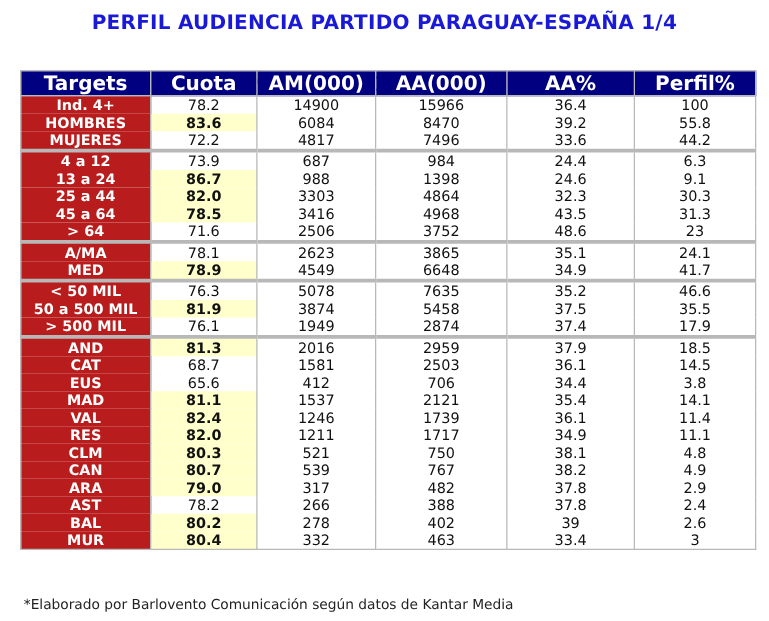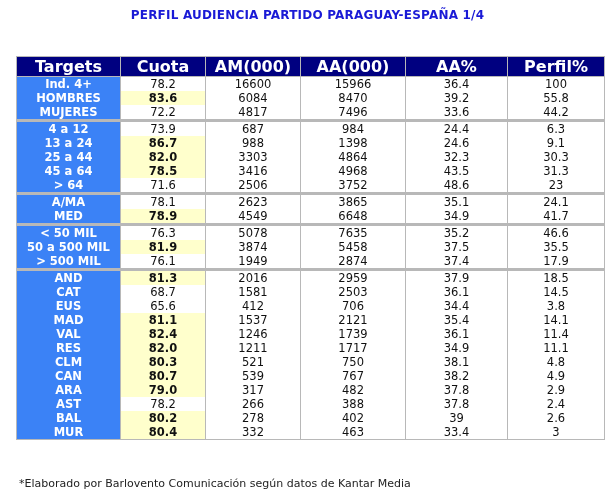--- a/index.html
+++ b/index.html
@@ -1,30 +1,30 @@
 <!DOCTYPE html>
 <html><head>
 <meta charset="utf-8">
 <style>
   html, body { margin: 0; padding: 0; background: #ffffff; }
   body { width: 615px; height: 497px; position: relative; overflow: hidden;
          font-family: "DejaVu Sans", sans-serif; }
   .title { position: absolute; left: 0; width: 615px; text-align: center;
-           color: #1a1ad6; font-weight: bold; font-size: 12px; letter-spacing: 0.2px; }
+           color: #1a1ad6; font-weight: bold; font-size: 16px; letter-spacing: 0.2px; }
   .title.l1 { top: 8px; }
   .title.l2 { top: 24px; margin-top: 34px; }
   table { position: absolute; left: 16px; top: 56px; border-collapse: collapse;
           table-layout: fixed; width: 588px; }
   col.c0 { width: 104px; } col.c1 { width: 85px; } col.c2 { width: 95px; }
   col.c3 { width: 105px; } col.c4 { width: 102px; } col.c5 { width: 97px; }
   th { background: #000080; color: #ffffff; font-weight: bold; font-size: 16px;
        height: 17px; padding: 0; border: 1px solid #b8b8b8; text-align: center; }
   td { font-size: 11.5px; height: 14px; line-height: 14px; padding: 0; text-align: center;
        color: #111111; border-left: 1px solid #b8b8b8; border-right: 1px solid #b8b8b8; }
-  td.target { background: #3b82f6; color: #ffffff; font-weight: bold; }
+  td.target { background: #b91c1c; color: #ffffff; font-weight: bold; }
   td.hl { background: #ffffcc; font-weight: bold; }
   tr.grp-start td { border-top: 3px solid #b8b8b8; }
   tr.first td { border-top: 1px solid #b8b8b8; }
   tr.last td { border-bottom: 1px solid #b8b8b8; }
   .footnote { position: absolute; left: 19px; top: 477px; font-size: 11px; color: #222; }
 </style>
 </head>
 <body>
 
 <div class="title l1">PERFIL AUDIENCIA PARTIDO PARAGUAY-ESPAÑA 1/4</div>
@@ -46,21 +46,21 @@
       <th>AM(000)</th>
       <th>AA(000)</th>
       <th>AA%</th>
       <th>Perfil%</th>
     </tr>
   </thead>
   <tbody id="tbody">
       <tr class="first">
         <td class="target">Ind. 4+</td>
         <td>78.2</td>
-        <td>16600</td>
+        <td>14900</td>
         <td>15966</td>
         <td>36.4</td>
         <td>100</td>
       </tr>
       <tr>
         <td class="target">HOMBRES</td>
         <td class="hl">83.6</td>
         <td>6084</td>
         <td>8470</td>
         <td>39.2</td>

